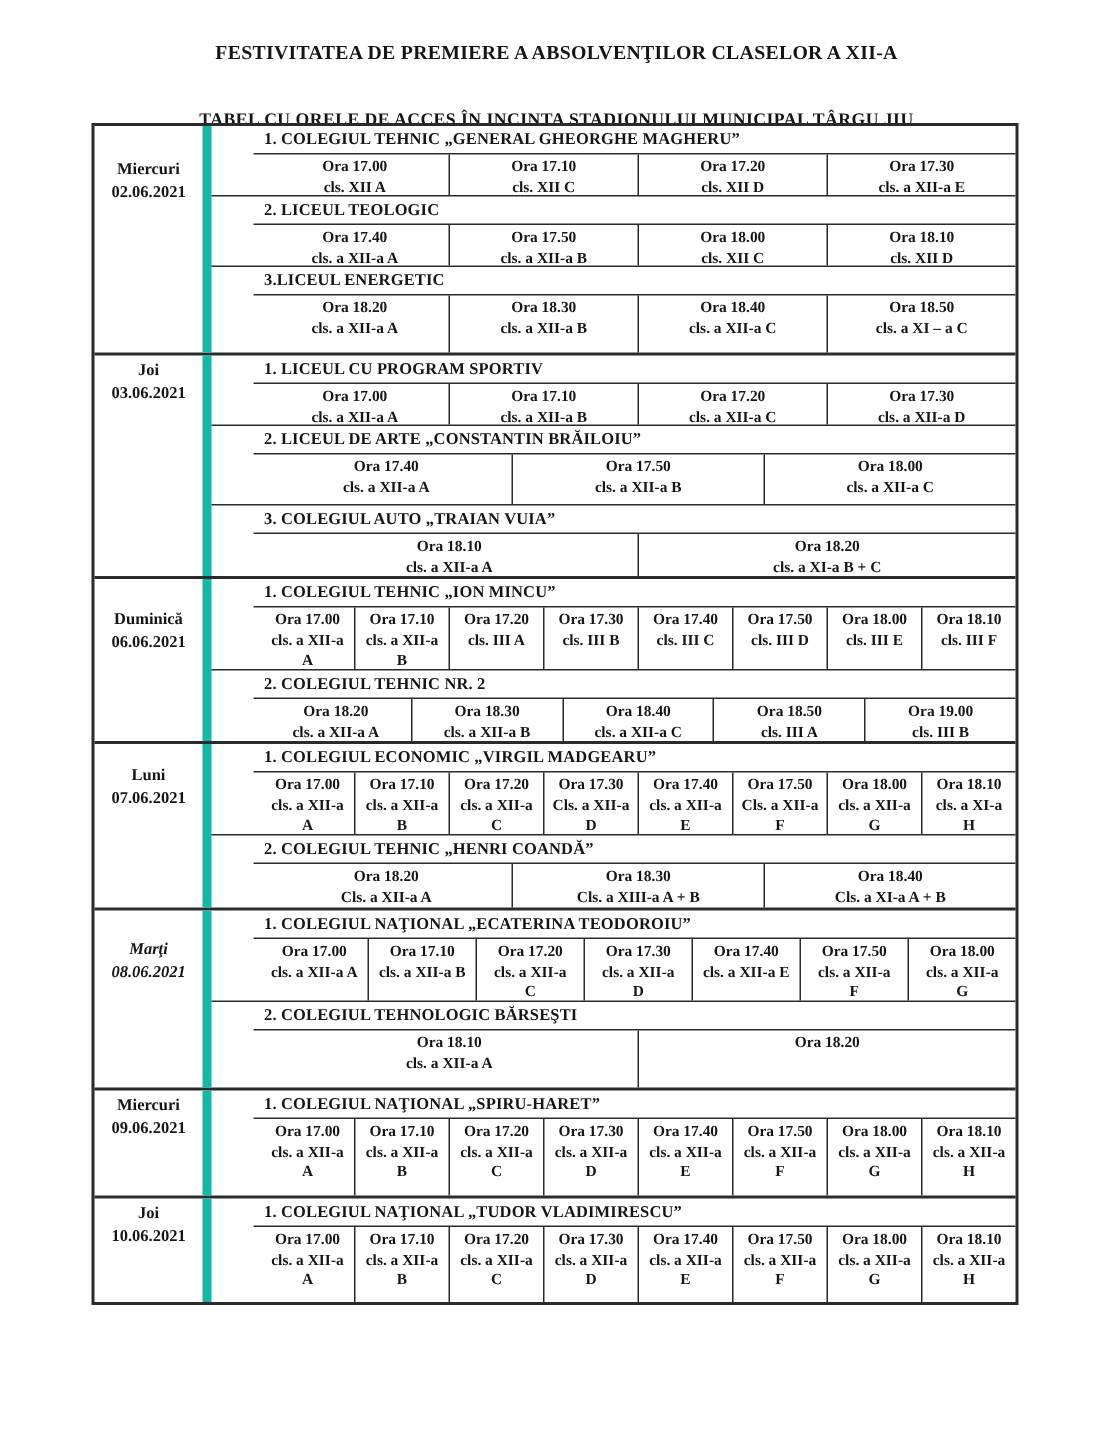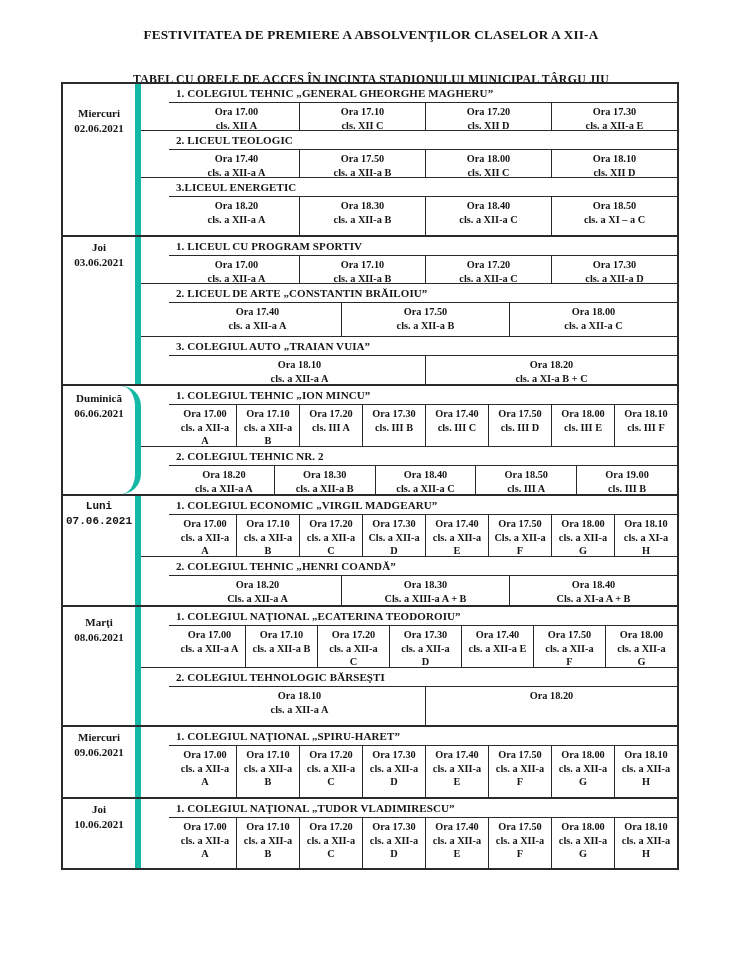--- a/index.html
+++ b/index.html
@@ -178,21 +178,21 @@
               <div class="slot-cls">cls. a XII-a A</div>
             </div>
             <div class="slot-cell">
               <div class="slot-time">Ora 18.20</div>
               <div class="slot-cls">cls. a XI-a B + C</div>
             </div>
           </div>
         </div>
       </div>
       <div class="day-block">
-        <div class="date-cell" style="padding-top: 5px; border-radius: 20px;">
+        <div class="date-cell" style="padding-top: 20px;">
           <div class="">Duminică</div>
           <div class="">06.06.2021</div>
         </div>
         <div class="day-main">
           <div class="school-header">1. COLEGIUL TEHNIC „ION MINCU”</div>
           <div class="slot-row" style="height: 42px;">
             <div class="slot-cell">
               <div class="slot-time">Ora 17.00</div>
               <div class="slot-cls">cls. a XII-a
 A</div>
@@ -246,21 +246,21 @@
               <div class="slot-cls">cls. III A</div>
             </div>
             <div class="slot-cell">
               <div class="slot-time">Ora 19.00</div>
               <div class="slot-cls">cls. III B</div>
             </div>
           </div>
         </div>
       </div>
       <div class="day-block">
-        <div class="date-cell" style="padding-top: 3px; font-family: Liberation Mono, monospace;">
+        <div class="date-cell" style="padding-top: 14px;">
           <div class="">Luni</div>
           <div class="">07.06.2021</div>
         </div>
         <div class="day-main">
           <div class="school-header">1. COLEGIUL ECONOMIC „VIRGIL MADGEARU”</div>
           <div class="slot-row" style="height: 42px;">
             <div class="slot-cell">
               <div class="slot-time">Ora 17.00</div>
               <div class="slot-cls">cls. a XII-a
 A</div>
@@ -312,21 +312,21 @@
               <div class="slot-cls">Cls. a XIII-a A + B</div>
             </div>
             <div class="slot-cell">
               <div class="slot-time">Ora 18.40</div>
               <div class="slot-cls">Cls. a XI-a A + B</div>
             </div>
           </div>
         </div>
       </div>
       <div class="day-block">
-        <div class="date-cell" style="padding-top: 8px;">
+        <div class="date-cell" style="padding-top: 19px; font-style: italic;">
           <div class="">Marţi</div>
           <div class="">08.06.2021</div>
         </div>
         <div class="day-main">
           <div class="school-header">1. COLEGIUL NAŢIONAL „ECATERINA TEODOROIU”</div>
           <div class="slot-row" style="height: 42px;">
             <div class="slot-cell">
               <div class="slot-time">Ora 17.00</div>
               <div class="slot-cls">cls. a XII-a A</div>
             </div>

